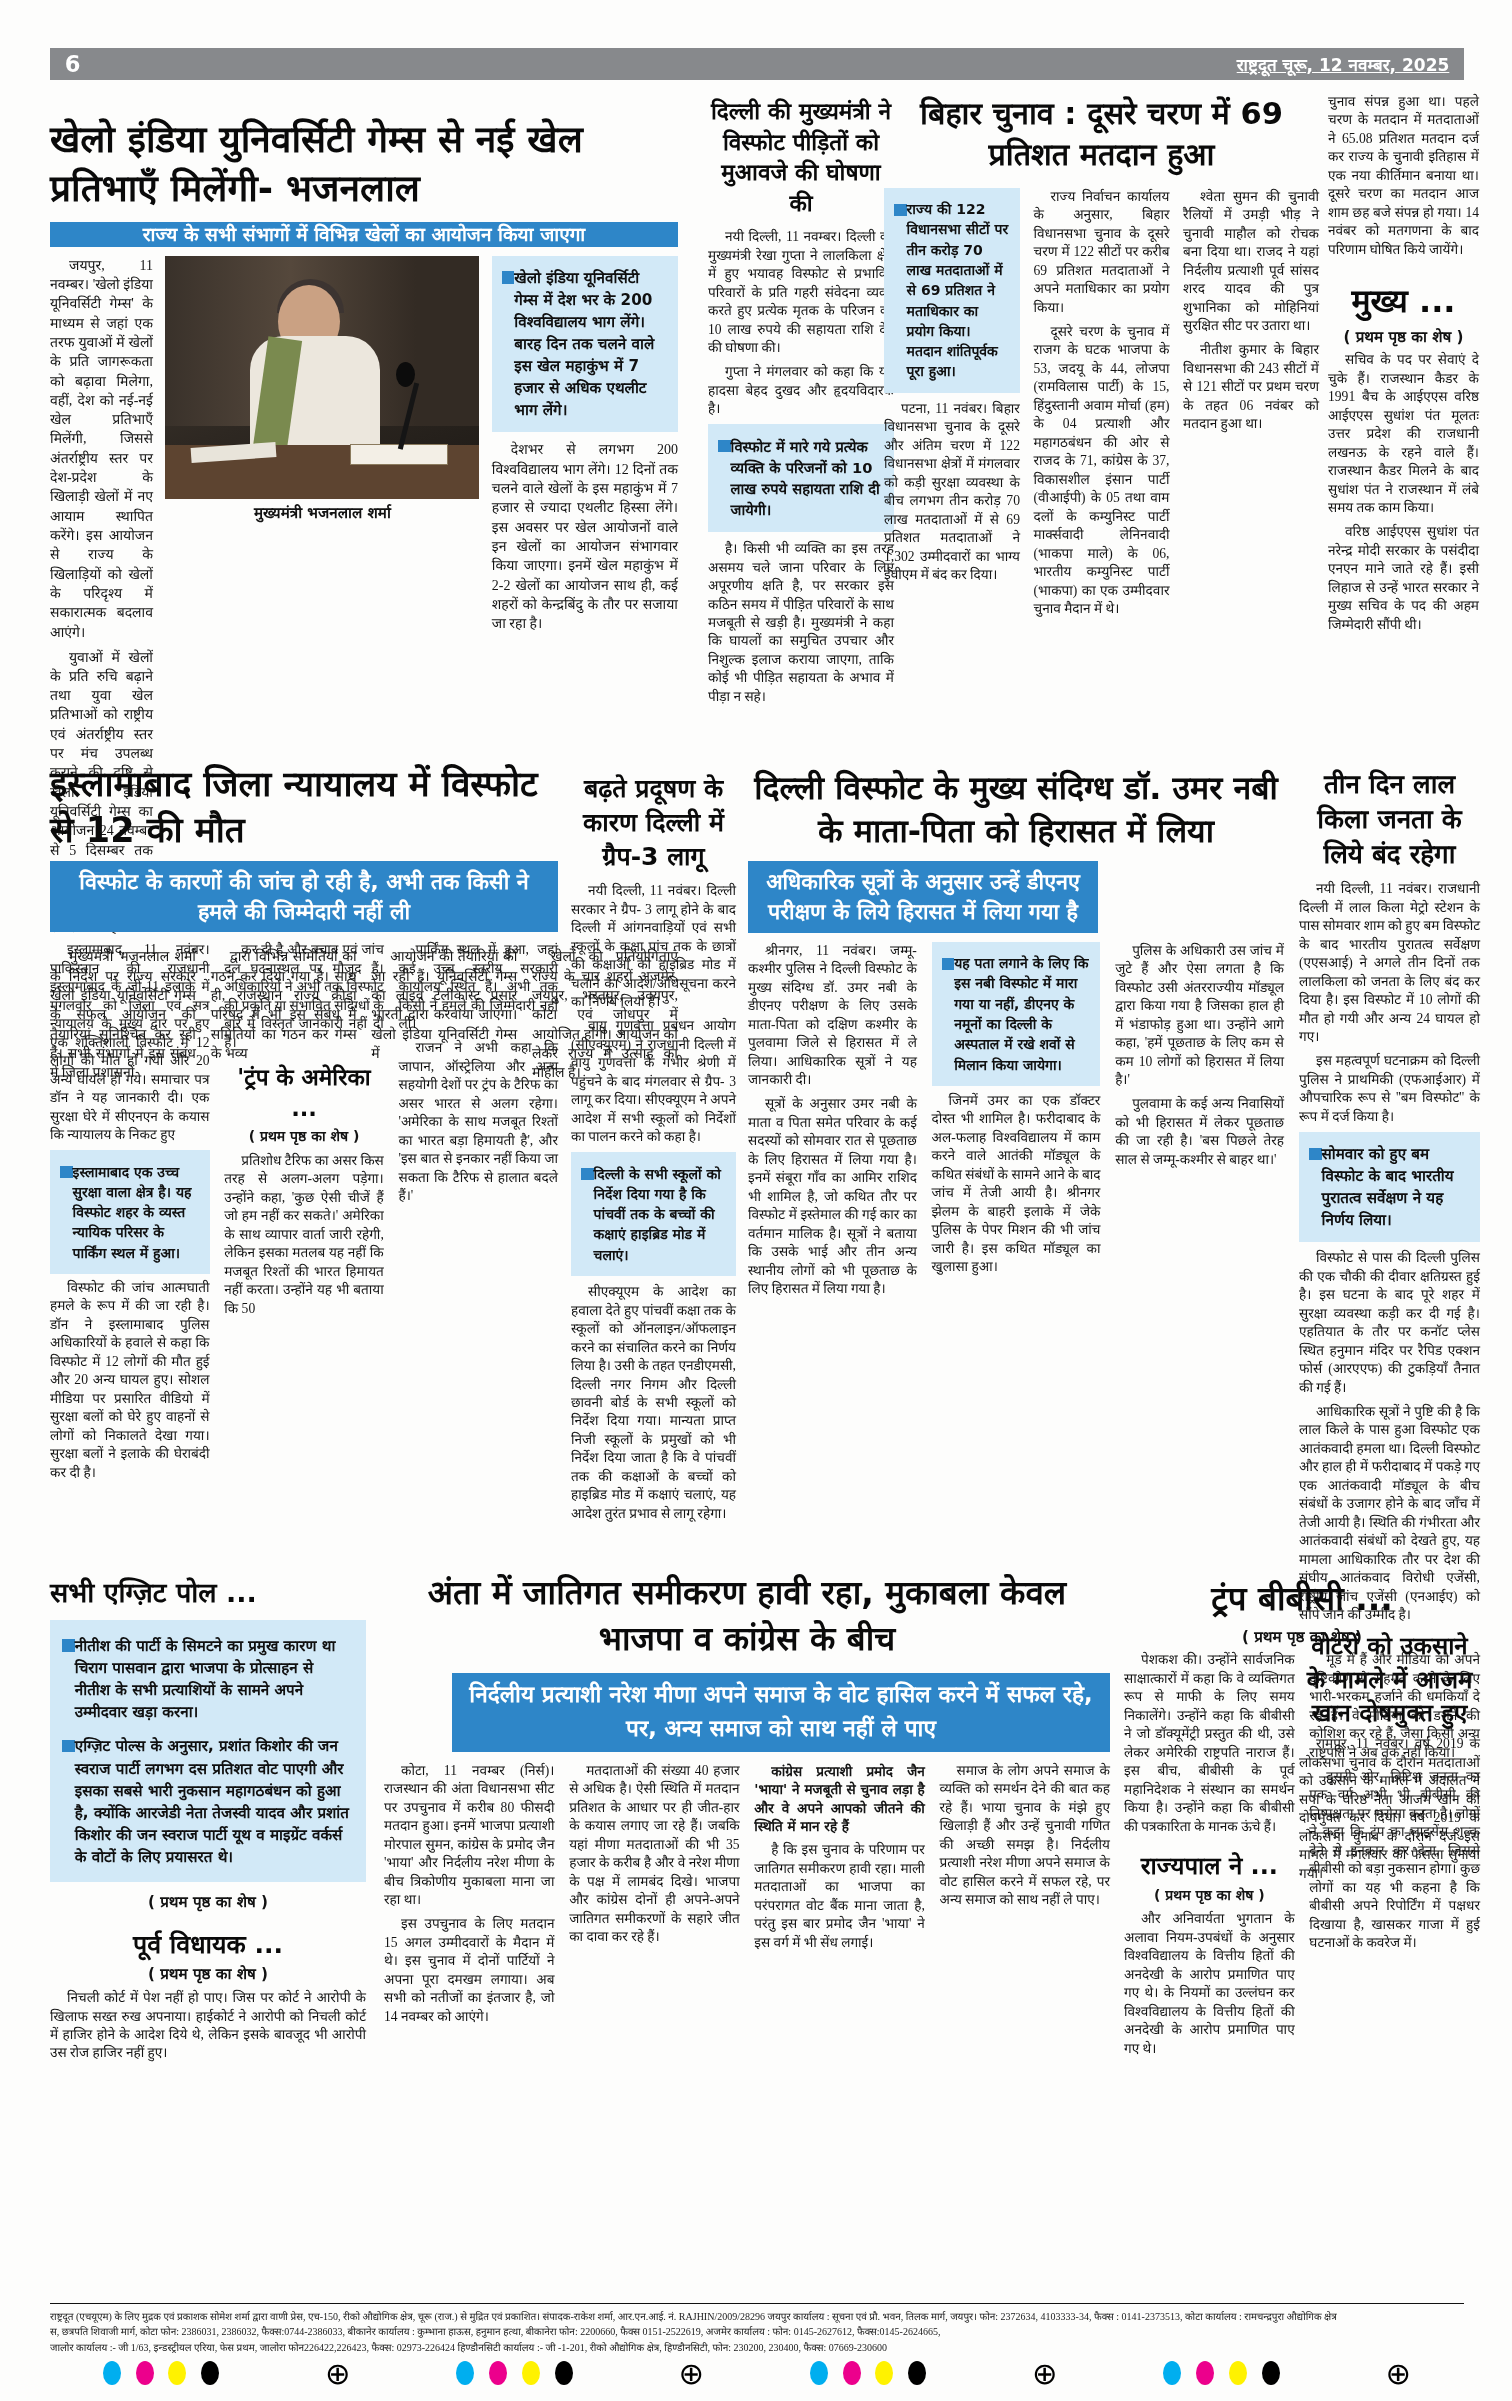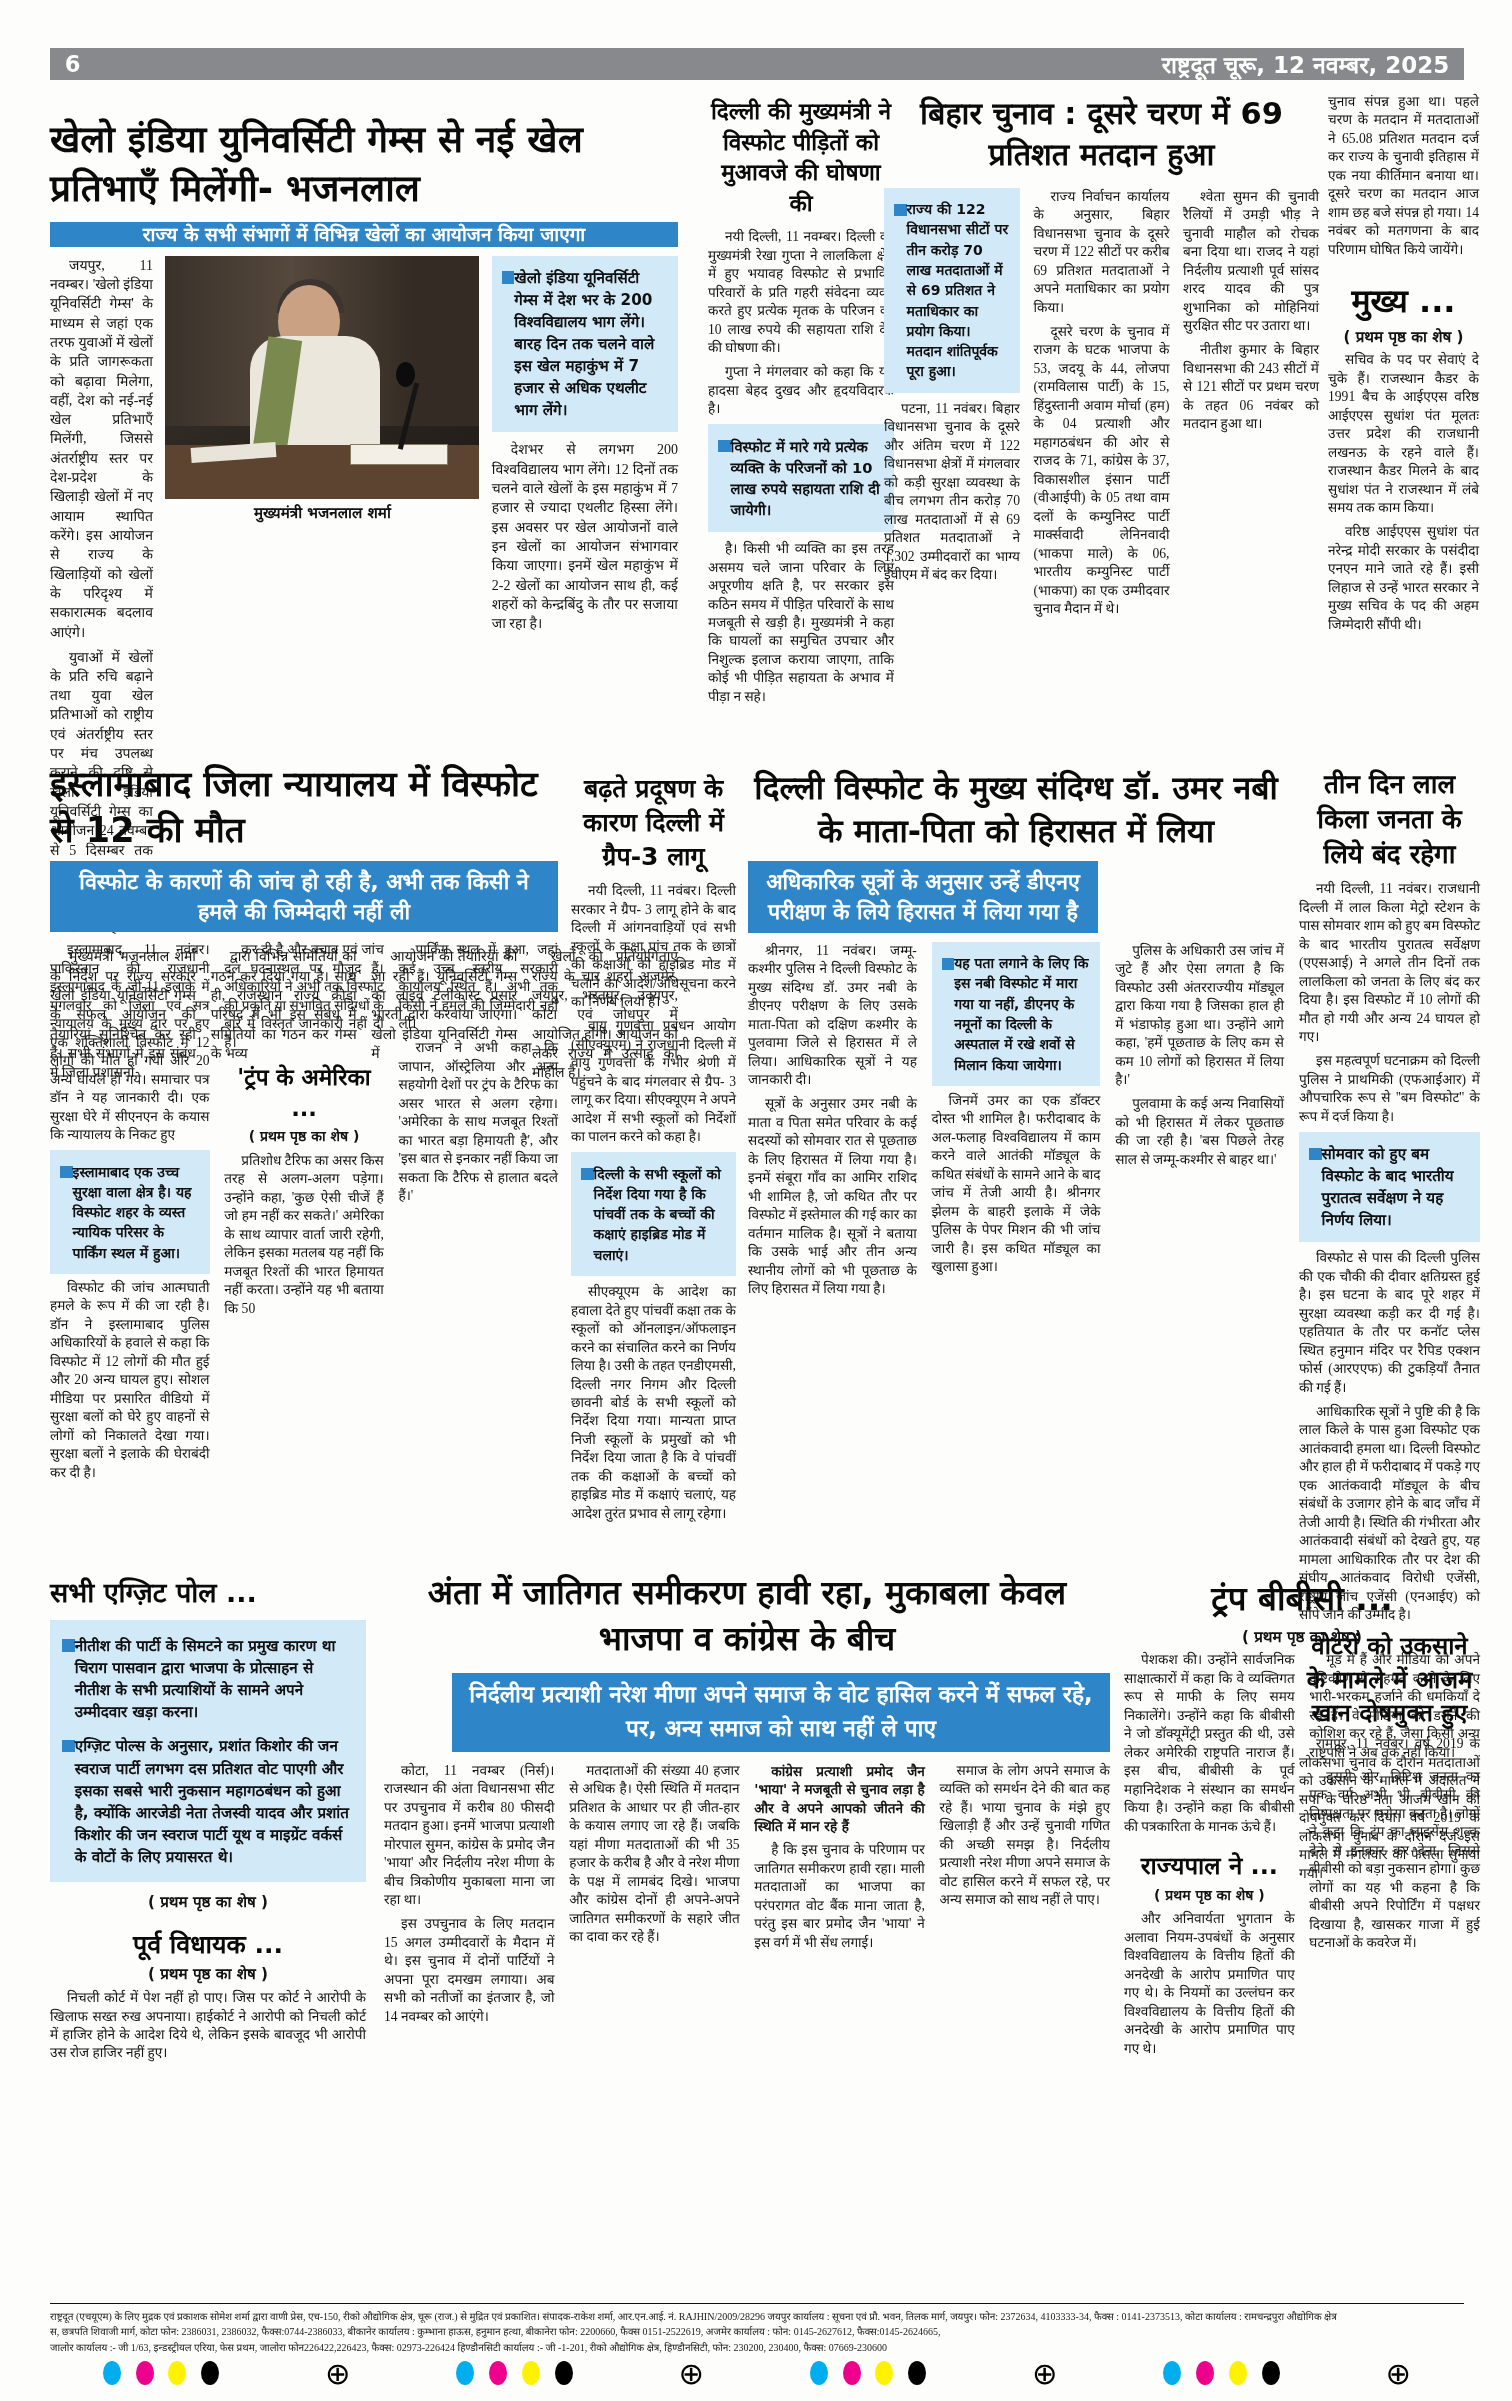--- a/index.html
+++ b/index.html
@@ -4,21 +4,21 @@
 <style>
   html,body{margin:0;padding:0;background:#e9e7e2;}
   .page{position:relative;width:1512px;height:2401px;background:#fdfdfc;margin:0 auto;overflow:hidden;
         font-family:"Liberation Serif","DejaVu Sans",serif;color:#121212;}
   .abs{position:absolute;}
   
   .hdrbar{left:50px;top:48px;width:1414px;height:32px;background:#87898c;color:#fff;
           display:flex;align-items:center;justify-content:space-between;padding:0 14.7px;box-sizing:border-box;
           font-family:"DejaVu Sans","Liberation Sans",sans-serif;}
   .hdrbar .pgno{font-size:22.6px;font-weight:bold;}
-  .hdrbar .edition{font-size:23px;font-weight:bold;}
+  .hdrbar .edition{font-size:17px;font-weight:bold;text-decoration:underline;}
   
   .body-t{font-size:14px;line-height:1.38;text-align:justify;color:#141414;}
   .body-t p{margin:0 0 5.6px 0;text-indent:19px;}
   .body-s{font-size:13.6px;line-height:1.36;text-align:justify;color:#141414;}
   .body-s p{margin:0 0 5.6px 0;text-indent:17px;}
   .hl{font-family:"DejaVu Sans","Liberation Sans",sans-serif;font-weight:bold;color:#0a0a0a;}
   .strap{background:#2e86c8;color:#fff;font-family:"DejaVu Sans",sans-serif;font-weight:bold;
          display:flex;align-items:center;justify-content:center;text-align:center;padding:5.6px 9px;box-sizing:border-box;}
   .tintbox{background:#d2e9f7;padding:11.3px 10.2px;box-sizing:border-box;}
   .tintbox .bx{display:flex;}

